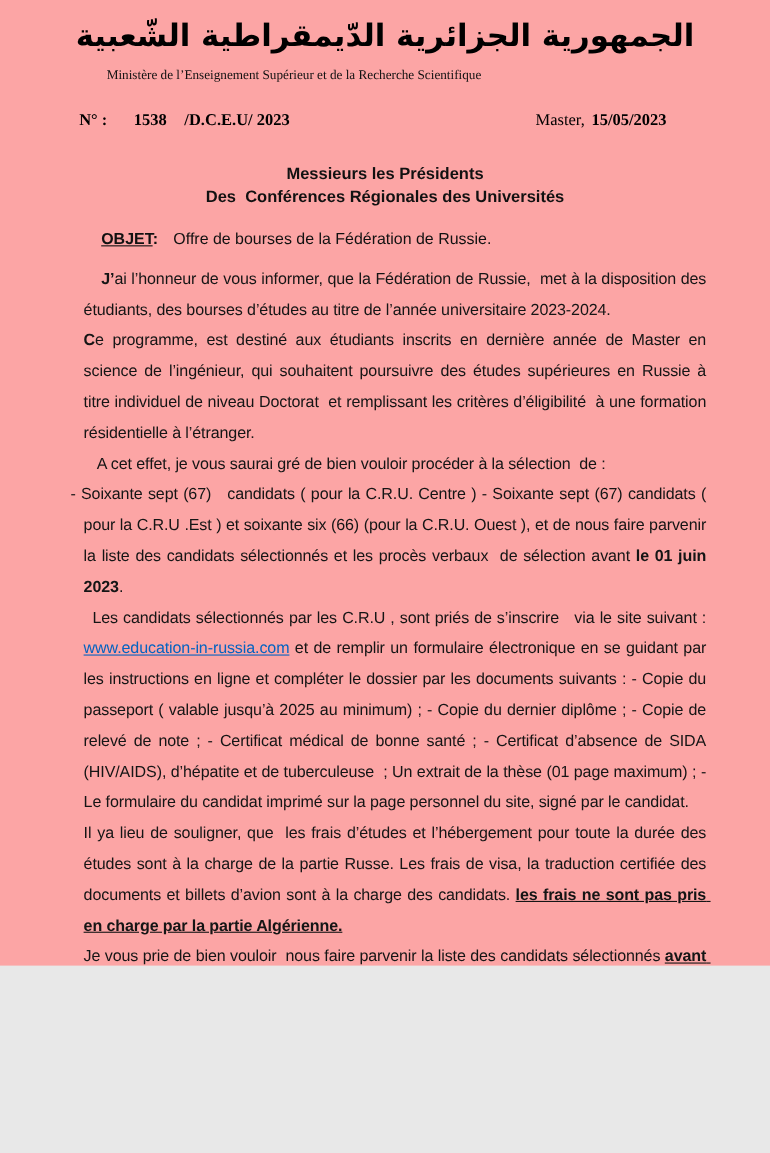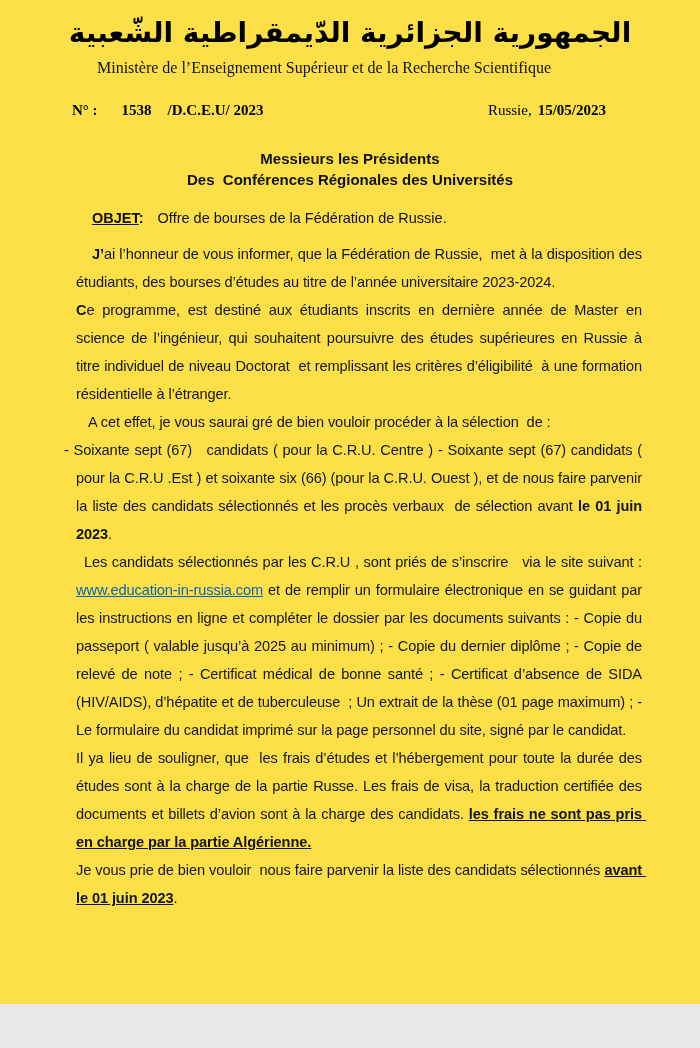--- a/index.html
+++ b/index.html
@@ -1,20 +1,20 @@
 <!DOCTYPE html>
 <html lang="fr"><head>
 <meta charset="utf-8">
 <style>
   html,body{margin:0;padding:0;background:#e8e8e8;}
   .page{
     position:relative;
-    width:700px;height:1004px;
+    width:700px;height:878px;
     margin:0 auto;
-    background:#fde047;
+    background:#fca5a5;
     overflow:hidden;
     color:#1c1c1c;
     font-family:"Liberation Sans",sans-serif;
   }
   .t{white-space:pre-wrap;}
   .b{font-weight:bold;}
   .u{text-decoration:underline;}
   
   .arabic-title{
     margin-top:14px;
@@ -31,21 +31,21 @@
     font-family:"Liberation Serif",serif;
     font-weight:bold;
     font-size:21px;
     line-height:26px;
     color:#000;
   }
   .ministry{
     margin-top:6px;
     padding-left:97px;
     font-family:"Liberation Serif",serif;
-    font-size:16px;
+    font-size:12px;
     line-height:20px;
     color:#111;
   }
   .direction{
     margin-top:16px;
     padding-left:78px;
     font-family:"Liberation Serif",serif;
     font-weight:bold;
     font-size:13px;
     line-height:16px;
@@ -115,21 +115,21 @@
 
 
   <div class="ministry t">Ministère de l’Enseignement Supérieur et de la Recherche Scientifique</div>
 
 
   <div class="refline">
     <span>
       <span class="b t">N° :</span><span class="b t num">1538</span><span class="b t suffix">/D.C.E.U/ 2023</span>
     </span>
     <span>
-      <span class="t">Russie,</span><span class="b t date">15/05/2023</span>
+      <span class="t">Master,</span><span class="b t date">15/05/2023</span>
     </span>
   </div>
 
   <div class="recipient">
     <div class="t">Messieurs les Présidents</div>
     <div class="t">Des  Conférences Régionales des Universités</div>
   </div>
 
   <div class="objet">
     <span class="b u t">OBJET</span><span class="b t">:</span><span class="t obj-text">Offre de bourses de la Fédération de Russie.</span>

